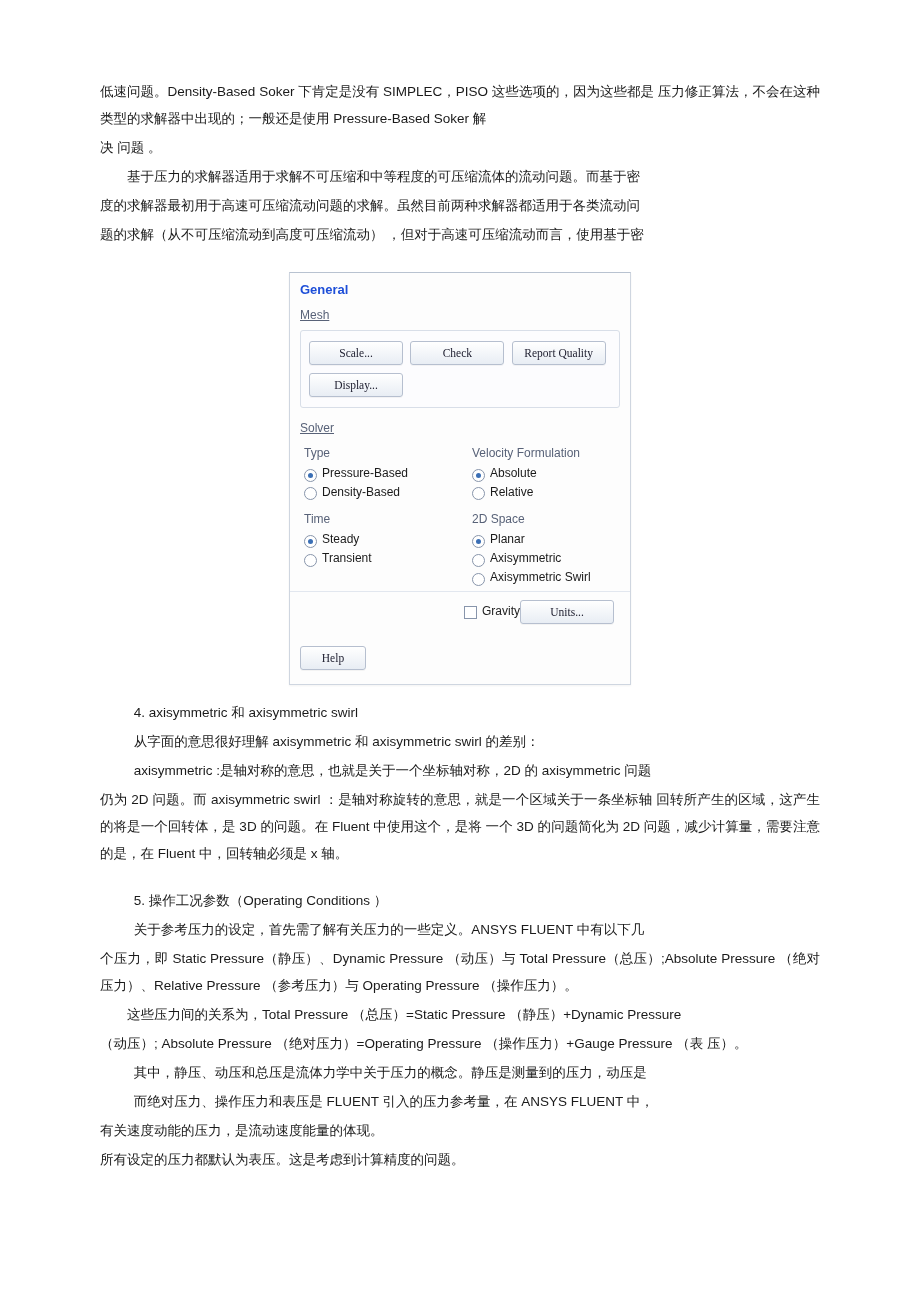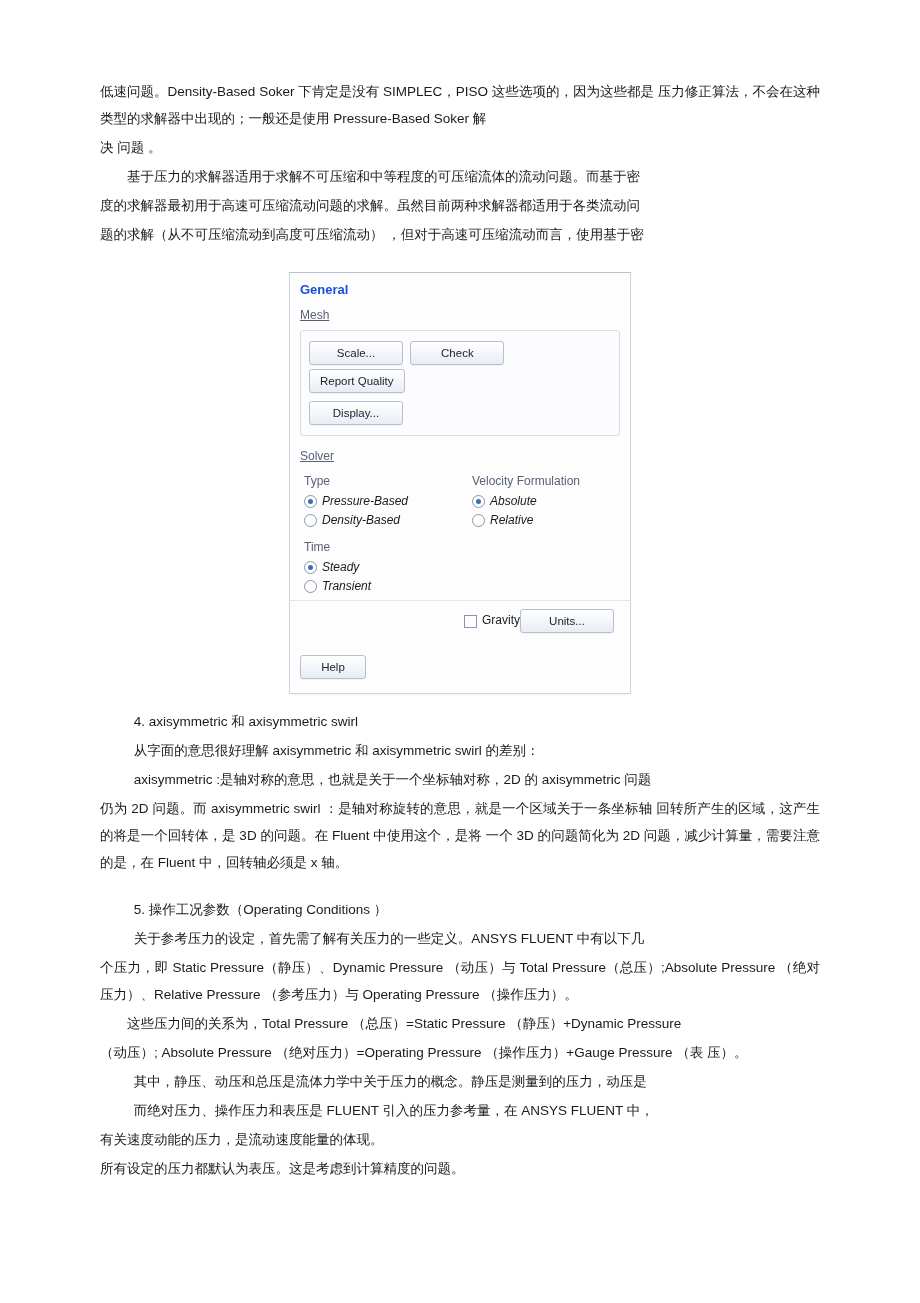--- a/index.html
+++ b/index.html
@@ -60,33 +60,33 @@
     min-width: 72px;
     padding: 3px 10px;
     margin: 2px 4px 2px 0;
     border: 1px solid #b6bfcf;
     border-radius: 3px;
     background: linear-gradient(#ffffff,#e8edf4);
     font-size: 11.5px;
     color: #223;
     text-align: center;
     box-shadow: 0 1px 0 rgba(0,0,0,0.04);
+    font-family: Liberation Serif, serif;
   }
   .solver-row {
     display: flex;
     gap: 24px;
     padding: 6px 14px 4px 14px;
   }
   .solver-col { flex: 1; }
   .col-head { color: #586278; margin-bottom: 2px; }
   .radio-row {
-    display: flex; align-items: center; gap: 5px;
+    display: flex; align-items: flex-end; gap: 5px;
     padding: 1px 0;
     color: #1a1a1a;
-    font-style: italic;
   }
   .radio {
     width: 11px; height: 11px;
     border: 1px solid #8895ab;
     border-radius: 50%;
     display: inline-flex; align-items: center; justify-content: center;
     background: #fff;
   }
   .radio.sel::after {
     content: ""; width: 5px; height: 5px; border-radius: 50%;
@@ -160,20 +160,35 @@
         <div class="col-head">Time</div>
         <div class="radio-row">
           <span class="radio sel"></span>
           <span>Steady</span>
         </div>
         <div class="radio-row">
           <span class="radio"></span>
           <span>Transient</span>
         </div>
       </div>
+      <div class="solver-col">
+        <div class="col-head">2D Space</div>
+        <div class="radio-row">
+          <span class="radio sel"></span>
+          <span>Planar</span>
+        </div>
+        <div class="radio-row">
+          <span class="radio"></span>
+          <span>Axisymmetric</span>
+        </div>
+        <div class="radio-row">
+          <span class="radio"></span>
+          <span>Axisymmetric Swirl</span>
+        </div>
+      </div>
     </div>
 
     <div class="gravity-row">
       <span>
         <span class="checkbox"></span><span>Gravity</span>
       </span>
       <span class="btn">Units...</span>
     </div>
 
     <div class="help-row">

